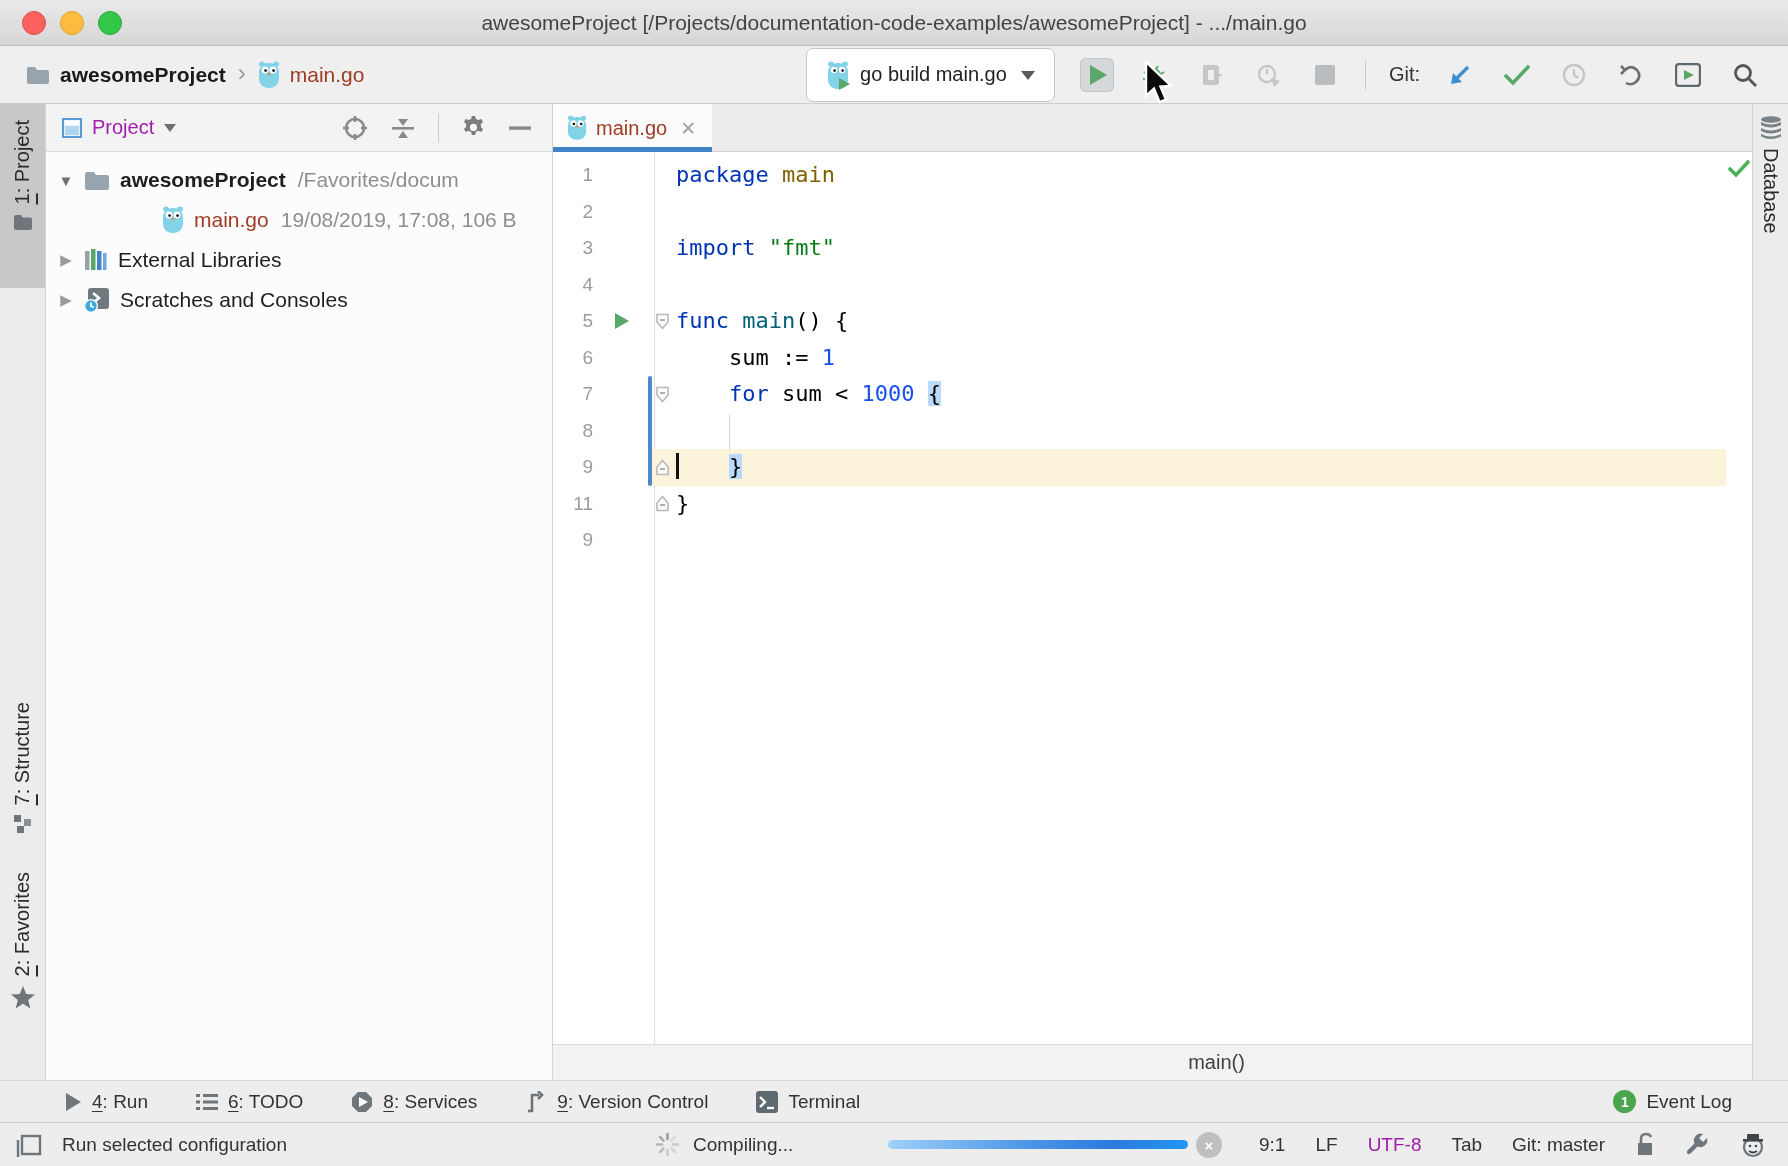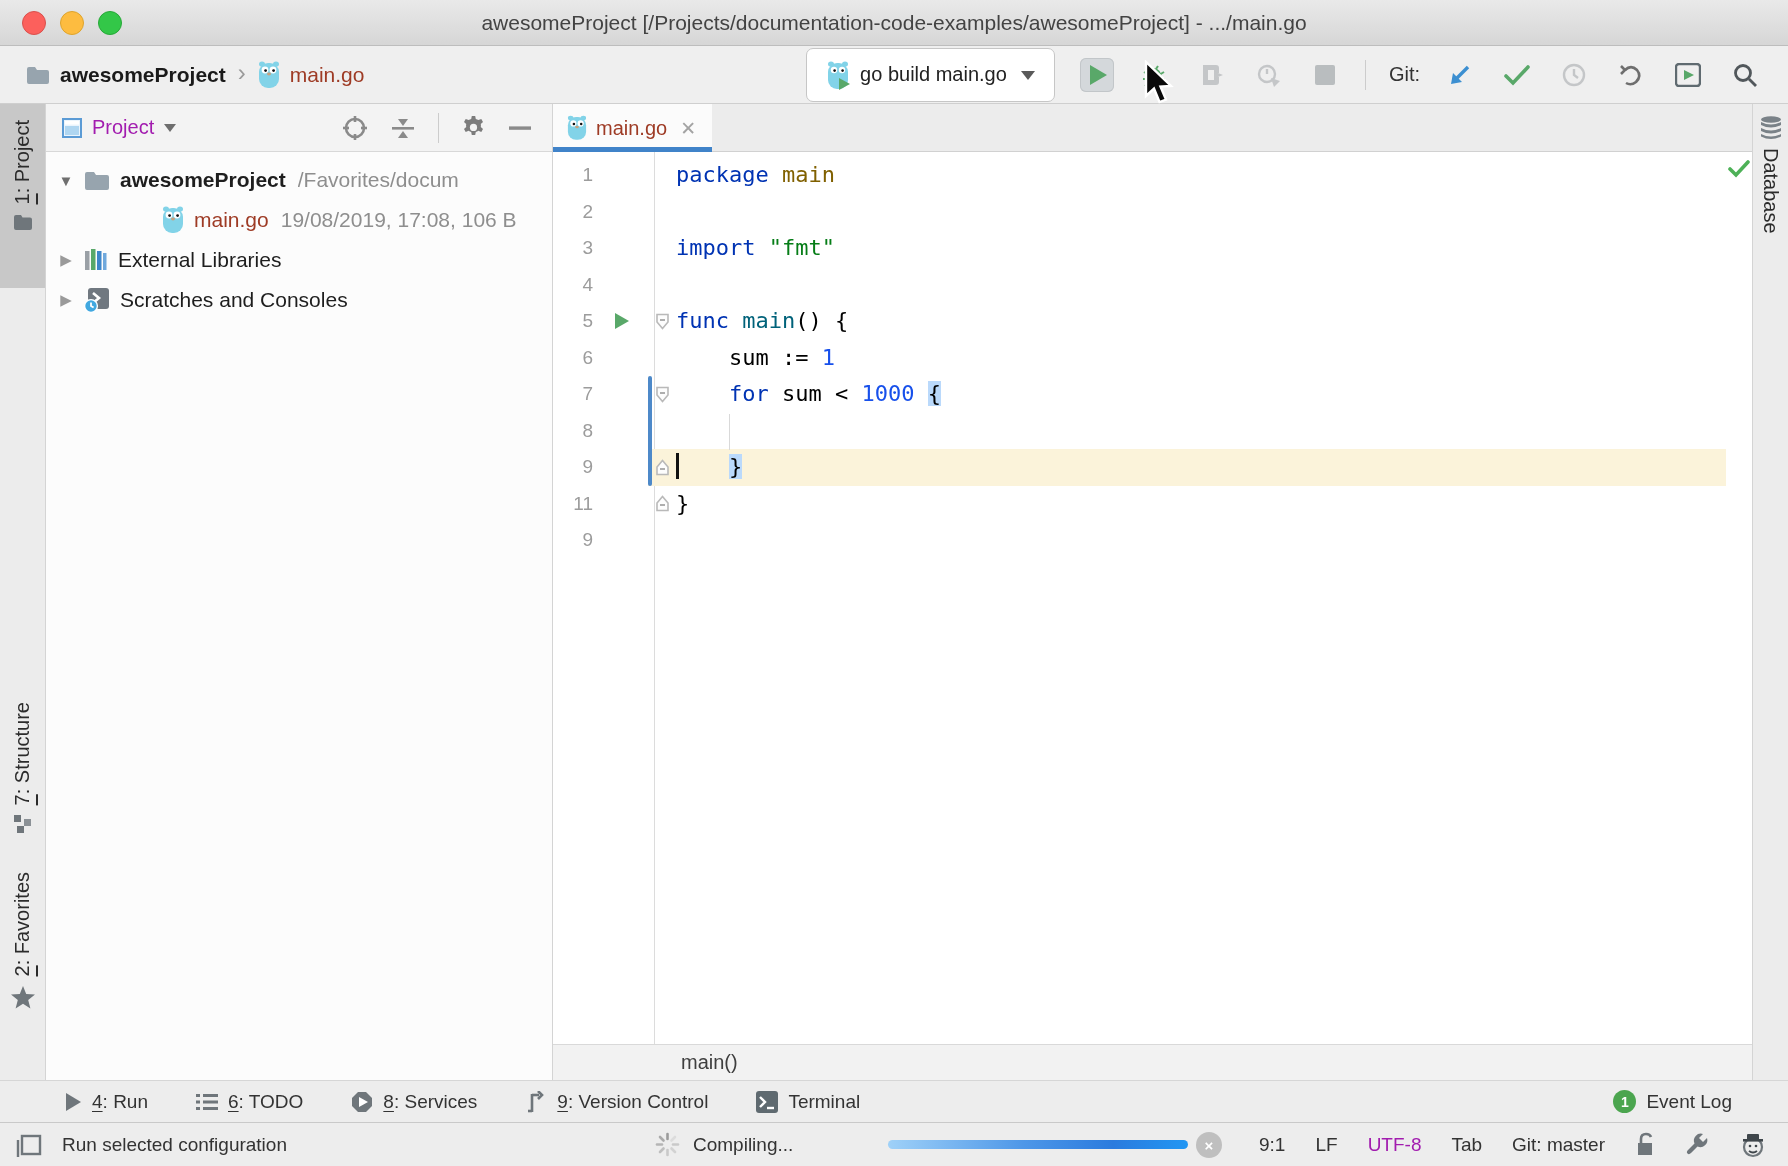--- a/index.html
+++ b/index.html
@@ -89,21 +89,21 @@
   .tk-str { color:#067D17; }
   .tk-num { color:#1750EB; }
   .tk-fn { color:#00627A; }
   .tk-pl { color:#000; }
   .tk-brace { background:#BAD9FB; }
   .caret-bar { display:inline-block; width:3px; height:26px; background:#111; vertical-align:-5px; margin-right:-3px; }
   #change-bar { position:absolute; left:95px; top:224px; width:4px; height:110px; background:#4D89C9; border-radius:2px; }
   #indent-guide { position:absolute; left:176px; top:262px; width:1px; height:36px; background:#D9D9D9; }
   #anno-strip { position:absolute; right:0; top:0; bottom:0; width:26px; background:#FFFFFF; }
   #bcrumbs { height:36px; background:#F2F2F2; border-top:1px solid #D9D9D9;
-    display:flex; align-items:center; padding-left:128px; font-size:20px; color:#3F3F3F; }
+    display:flex; align-items:center; padding-left:128px; font-size:20px; color:#3F3F3F;justify-content:center; }
   
   #bottombar { position:absolute; left:0; top:1080px; width:100%; height:42px;
     background:#EDEDED; border-top:1px solid #D6D6D6; display:flex; align-items:center; padding-left:64px; gap:48px; }
   .bb-item { display:flex; align-items:center; gap:10px; font-size:19px; color:#333; }
   #event-log { margin-left:auto; padding-right:56px; }
   #event-badge { width:23px; height:23px; border-radius:50%; background:#4BA54F; color:#FFF;
     font-size:14px; font-weight:bold; display:flex; align-items:center; justify-content:center; }
   
   #statusbar { position:absolute; left:0; top:1122px; width:100%; height:44px;
     background:#EDEDED; border-top:1px solid #C9C9C9; font-size:19px; color:#333; }

